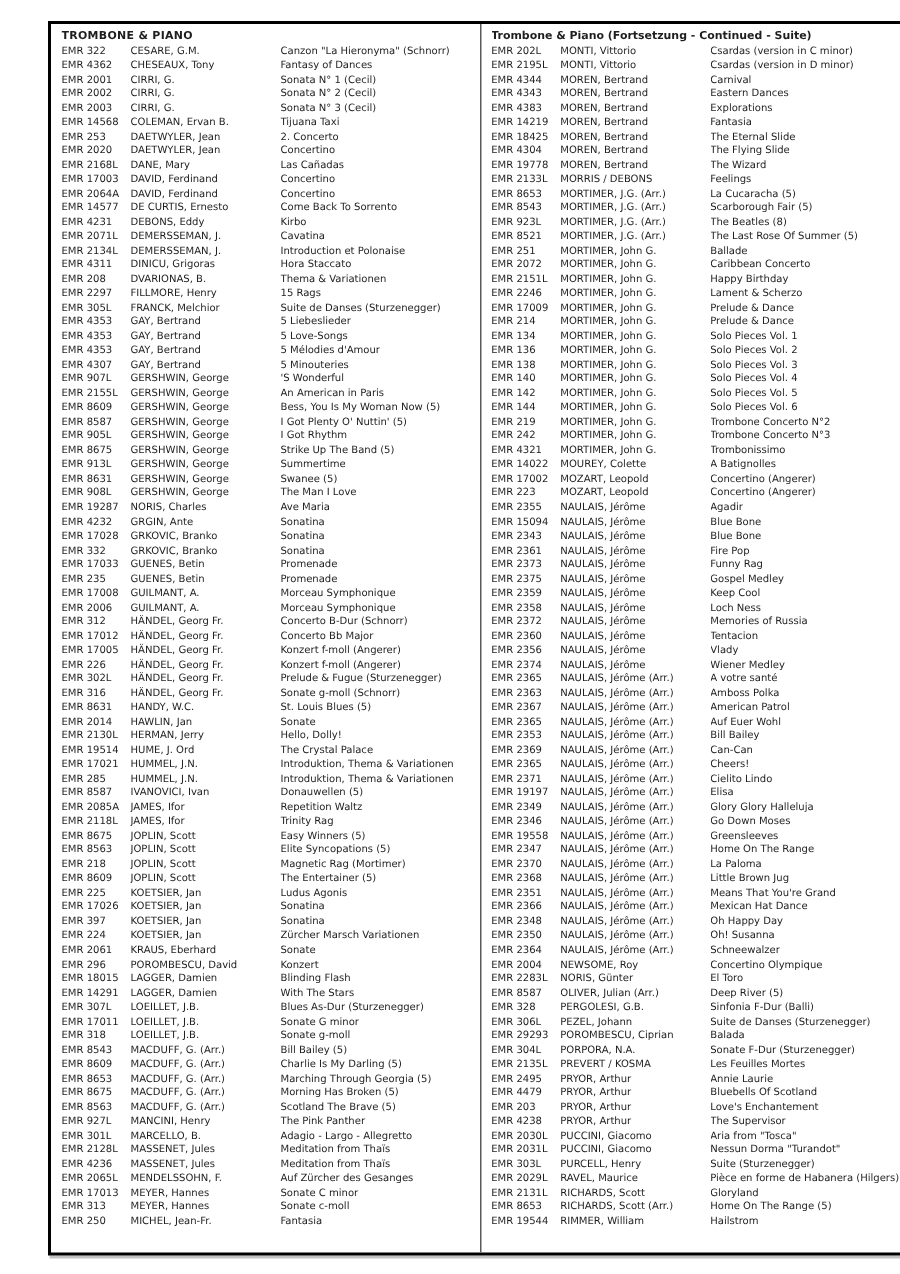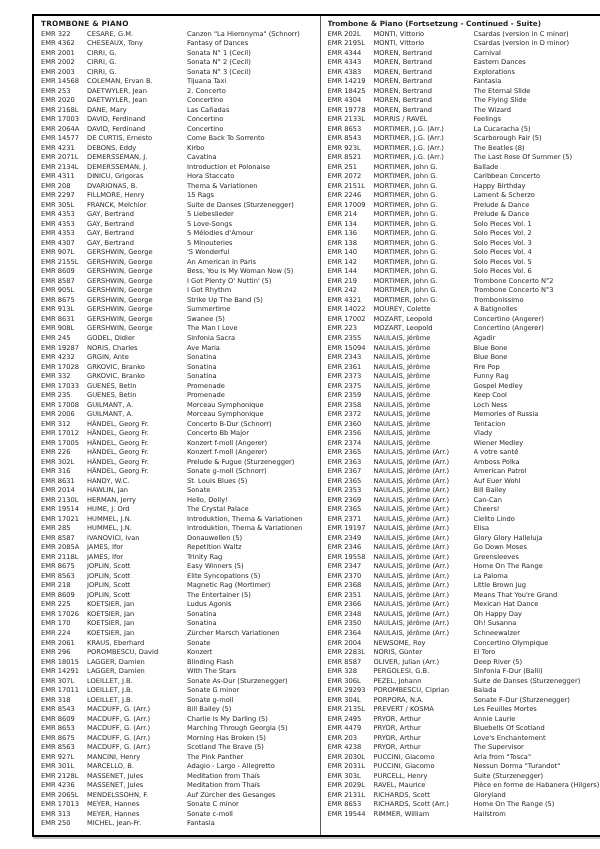--- a/index.html
+++ b/index.html
@@ -179,25 +179,20 @@
           <span class="c-emr">EMR 8631</span>
           <span class="c-comp">GERSHWIN, George</span>
           <span class="c-title">Swanee (5)</span>
         </div>
         <div class="row">
           <span class="c-emr">EMR 908L</span>
           <span class="c-comp">GERSHWIN, George</span>
           <span class="c-title">The Man I Love</span>
         </div>
         <div class="row">
-          <span class="c-emr">EMR 245</span>
-          <span class="c-comp">GODEL, Didier</span>
-          <span class="c-title">Sinfonia Sacra</span>
-        </div>
-        <div class="row">
           <span class="c-emr">EMR 19287</span>
           <span class="c-comp">NORIS, Charles</span>
           <span class="c-title">Ave Maria</span>
         </div>
         <div class="row">
           <span class="c-emr">EMR 4232</span>
           <span class="c-comp">GRGIN, Ante</span>
           <span class="c-title">Sonatina</span>
         </div>
         <div class="row">
@@ -329,21 +324,21 @@
           <span class="c-emr">EMR 225</span>
           <span class="c-comp">KOETSIER, Jan</span>
           <span class="c-title">Ludus Agonis</span>
         </div>
         <div class="row">
           <span class="c-emr">EMR 17026</span>
           <span class="c-comp">KOETSIER, Jan</span>
           <span class="c-title">Sonatina</span>
         </div>
         <div class="row">
-          <span class="c-emr">EMR 170</span>
+          <span class="c-emr">EMR 397</span>
           <span class="c-comp">KOETSIER, Jan</span>
           <span class="c-title">Sonatina</span>
         </div>
         <div class="row">
           <span class="c-emr">EMR 224</span>
           <span class="c-comp">KOETSIER, Jan</span>
           <span class="c-title">Zürcher Marsch Variationen</span>
         </div>
         <div class="row">
           <span class="c-emr">EMR 2061</span>
@@ -361,21 +356,21 @@
           <span class="c-title">Blinding Flash</span>
         </div>
         <div class="row">
           <span class="c-emr">EMR 14291</span>
           <span class="c-comp">LAGGER, Damien</span>
           <span class="c-title">With The Stars</span>
         </div>
         <div class="row">
           <span class="c-emr">EMR 307L</span>
           <span class="c-comp">LOEILLET, J.B.</span>
-          <span class="c-title">Sonate As-Dur (Sturzenegger)</span>
+          <span class="c-title">Blues As-Dur (Sturzenegger)</span>
         </div>
         <div class="row">
           <span class="c-emr">EMR 17011</span>
           <span class="c-comp">LOEILLET, J.B.</span>
           <span class="c-title">Sonate G minor</span>
         </div>
         <div class="row">
           <span class="c-emr">EMR 318</span>
           <span class="c-comp">LOEILLET, J.B.</span>
           <span class="c-title">Sonate g-moll</span>
@@ -490,21 +485,21 @@
           <span class="c-comp">MOREN, Bertrand</span>
           <span class="c-title">The Flying Slide</span>
         </div>
         <div class="row">
           <span class="c-emr">EMR 19778</span>
           <span class="c-comp">MOREN, Bertrand</span>
           <span class="c-title">The Wizard</span>
         </div>
         <div class="row">
           <span class="c-emr">EMR 2133L</span>
-          <span class="c-comp">MORRIS / RAVEL</span>
+          <span class="c-comp">MORRIS / DEBONS</span>
           <span class="c-title">Feelings</span>
         </div>
         <div class="row">
           <span class="c-emr">EMR 8653</span>
           <span class="c-comp">MORTIMER, J.G. (Arr.)</span>
           <span class="c-title">La Cucaracha (5)</span>
         </div>
         <div class="row">
           <span class="c-emr">EMR 8543</span>
           <span class="c-comp">MORTIMER, J.G. (Arr.)</span>

